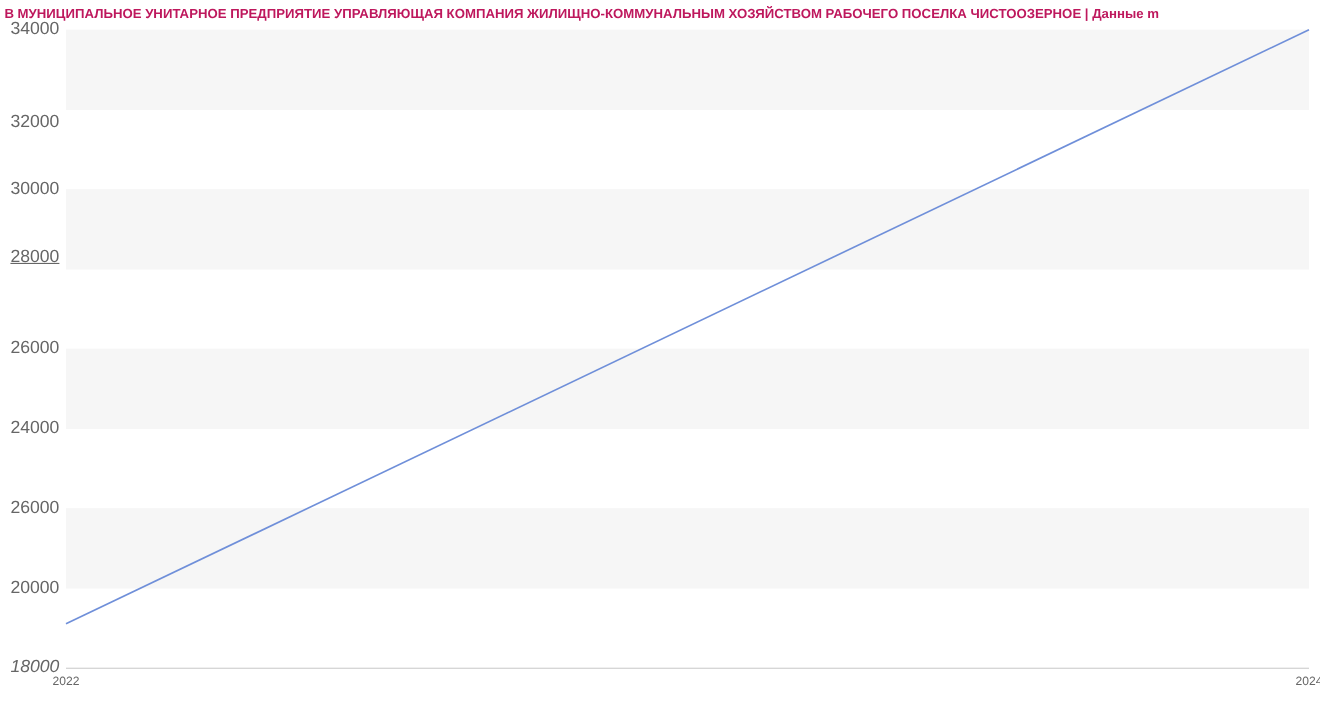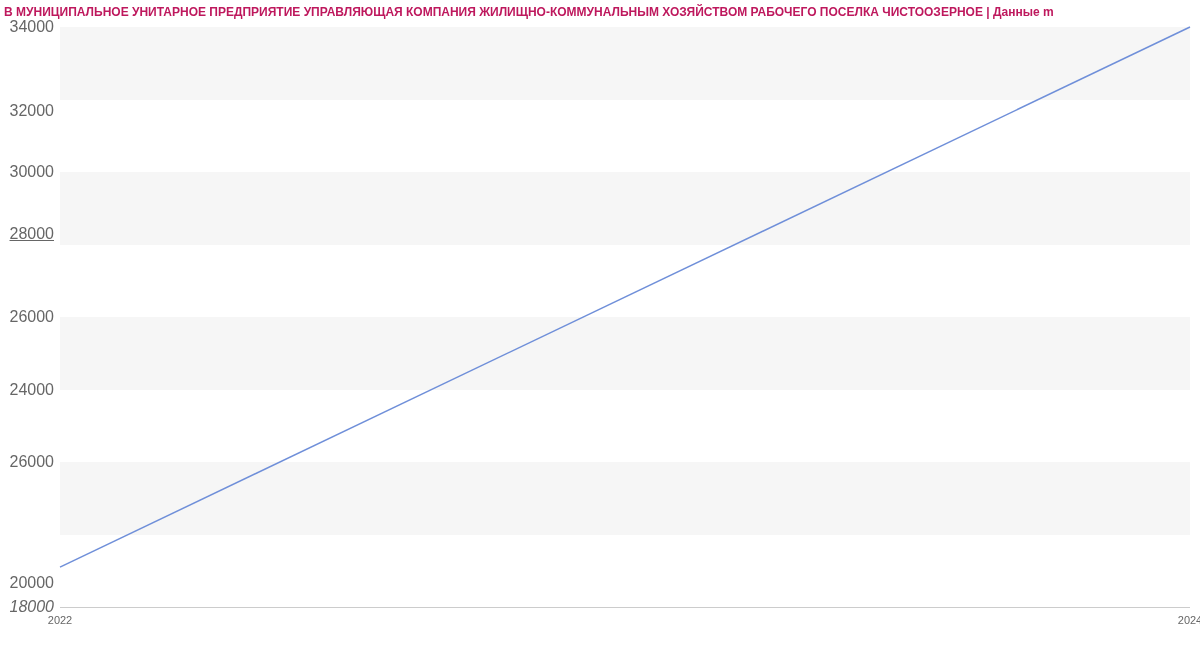--- a/index.html
+++ b/index.html
@@ -75,21 +75,21 @@
   <div class="plot" id="plot">
       <div class="grid-band" style="top: 0px; height: 72.5px;"></div>
       <div class="grid-band" style="top: 145px; height: 72.5px;"></div>
       <div class="grid-band" style="top: 290px; height: 72.5px;"></div>
       <div class="grid-band" style="top: 435px; height: 72.5px;"></div>
     <svg class="line-layer" id="line-svg" preserveAspectRatio="none" viewBox="0 0 1130 580">
         <path d="M0,540.125 L1130,0" fill="none" stroke="#6f8fd9" stroke-width="1.5"></path>
       </svg>
   </div>
 <div class="y-tick-label" style="top: 585px; font-style: italic;">18000</div>
-    <div class="y-tick-label" style="top: 512.5px; margin-top: 48px;">20000</div>
+    <div class="y-tick-label" style="top: 512.5px;">20000</div>
     <div class="y-tick-label" style="top: 440px;">26000</div>
     <div class="y-tick-label" style="top: 367.5px;">24000</div>
     <div class="y-tick-label" style="top: 295px;">26000</div>
     <div class="y-tick-label" style="top: 212px; text-decoration: underline;">28000</div>
     <div class="y-tick-label" style="top: 150px; margin-left: 16px;">30000</div>
     <div class="y-tick-label" style="top: 89px;">32000</div>
     <div class="y-tick-label" style="top: 5px;">34000</div>
     <div class="x-tick-label" style="left: 60px;">2022</div>
     <div class="x-tick-label" style="left: 1190px;">2024</div>
     <div class="axis-line" style="left: 60px; top: 585px; width: 1130px; height: 1px;"></div>

